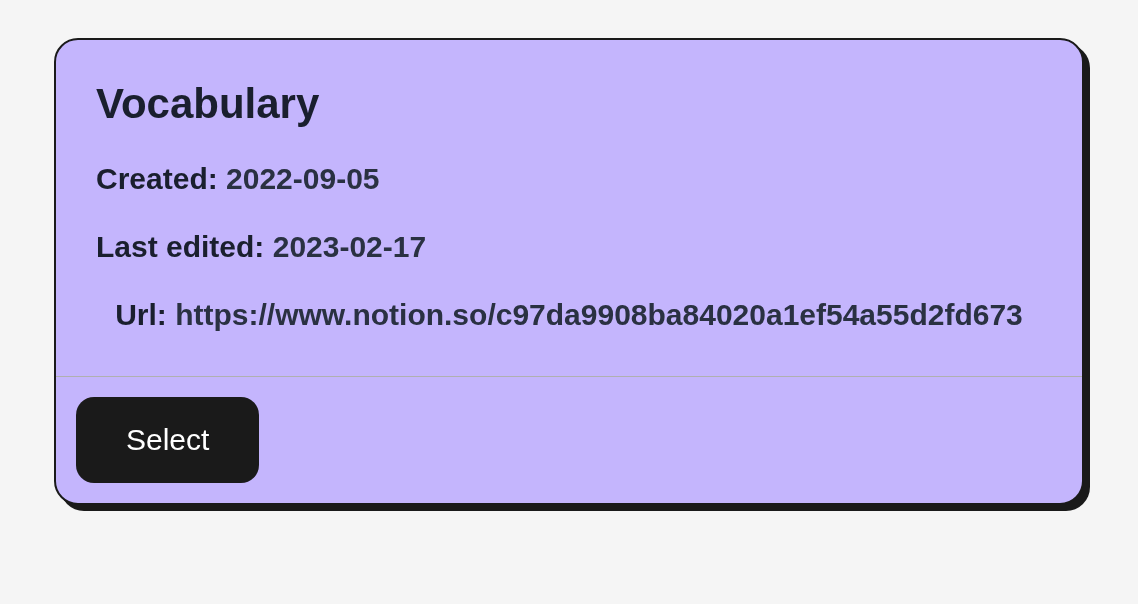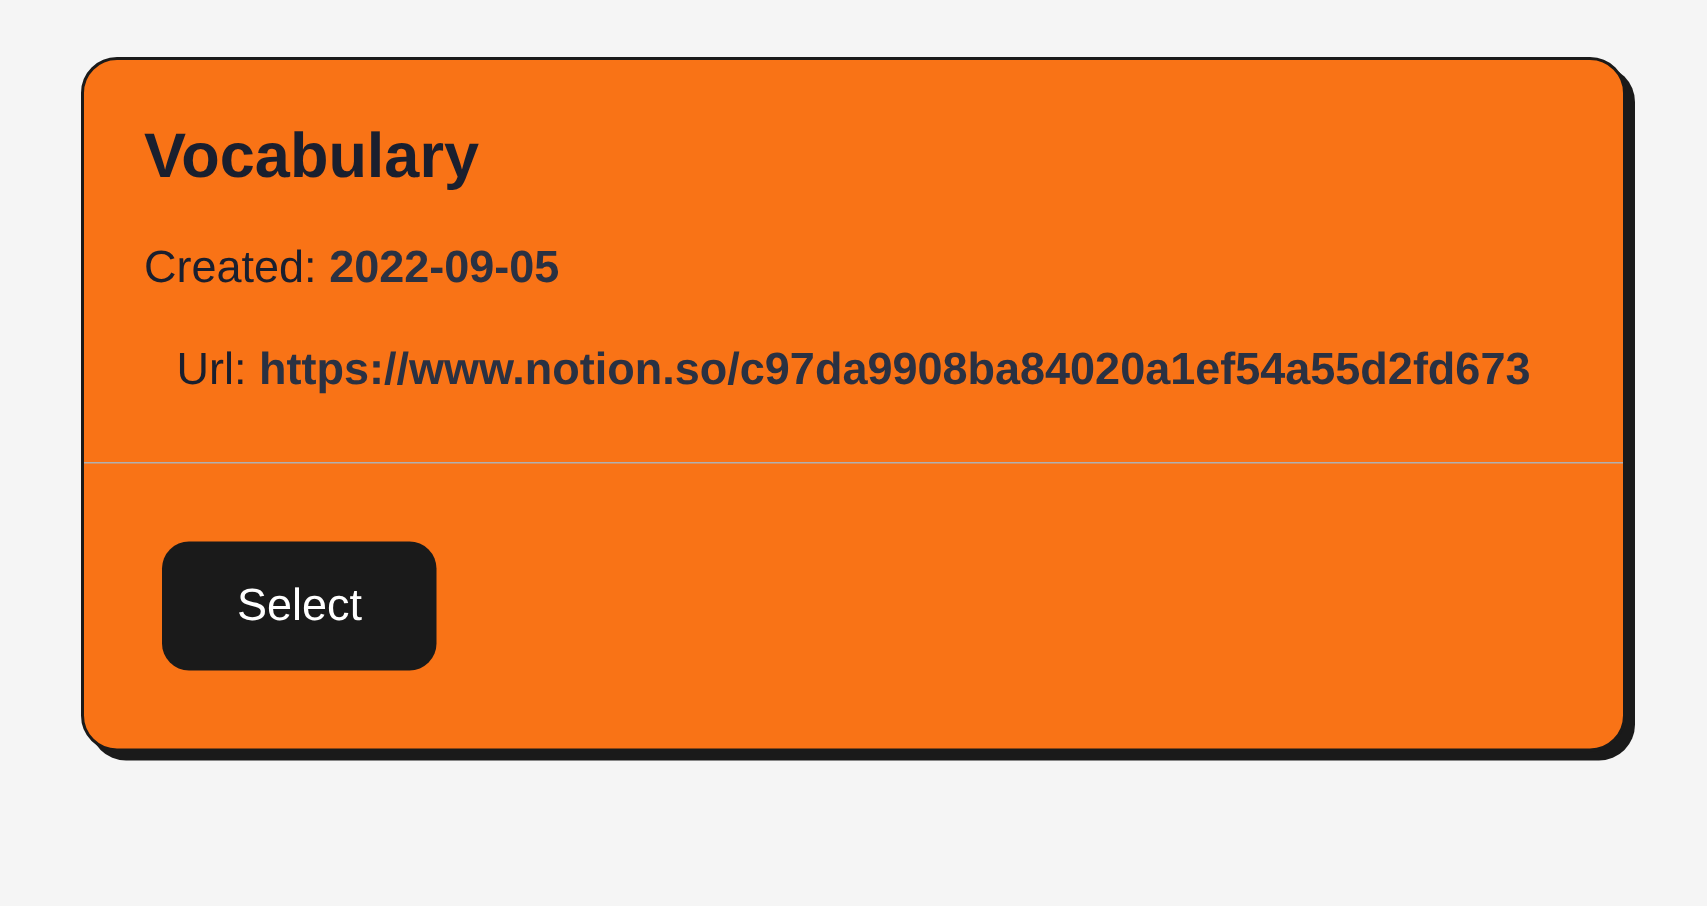--- a/index.html
+++ b/index.html
@@ -9,21 +9,21 @@
     }
     
     body {
       font-family: -apple-system, BlinkMacSystemFont, "Segoe UI", Helvetica, Arial, sans-serif;
       background-color: #f5f5f5;
       padding: 38px 54px;
       color: #1a1f2e;
     }
     
     .card {
-      background-color: #f97316;
+      background-color: #c4b5fd;
       border: 2px solid #1a1a1a;
       border-radius: 24px;
       box-shadow: 6px 6px 0 0 #1a1a1a;
       overflow: hidden;
     }
     
     .card-body {
       padding: 40px 40px 30px 40px;
     }
     
@@ -40,32 +40,32 @@
       margin-bottom: 26px;
       line-height: 1.4;
     }
     
     .card-row:last-child {
       margin-bottom: 10px;
       text-align: center;
     }
     
     .label {
-      font-weight: 400;
+      font-weight: 700;
       color: #1a1f2e;
     }
     
     .value {
       font-weight: 700;
       color: #2a3142;
     }
     
     .card-footer {
       border-top: 1px solid #b0b0b0;
-      padding: 52px;
+      padding: 20px;
     }
     
     .select-button {
       background-color: #1a1a1a;
       color: #ffffff;
       border: none;
       border-radius: 18px;
       padding: 26px 50px;
       font-size: 30px;
       font-weight: 500;
@@ -78,20 +78,24 @@
 
 <div class="card">
   <div class="card-body">
     <h1 class="card-title">Vocabulary</h1>
 
     <div class="card-row">
       <span class="label">Created:</span>
       <span class="value">2022-09-05</span>
     </div>
 
+    <div class="card-row">
+      <span class="label">Last edited:</span>
+      <span class="value">2023-02-17</span>
+    </div>
 
     <div class="card-row">
       <span class="label">Url:</span>
       <span class="value">https://www.notion.so/c97da9908ba84020a1ef54a55d2fd673</span>
     </div>
   </div>
 
   <div class="card-footer">
     <button class="select-button">Select</button>
   </div>

